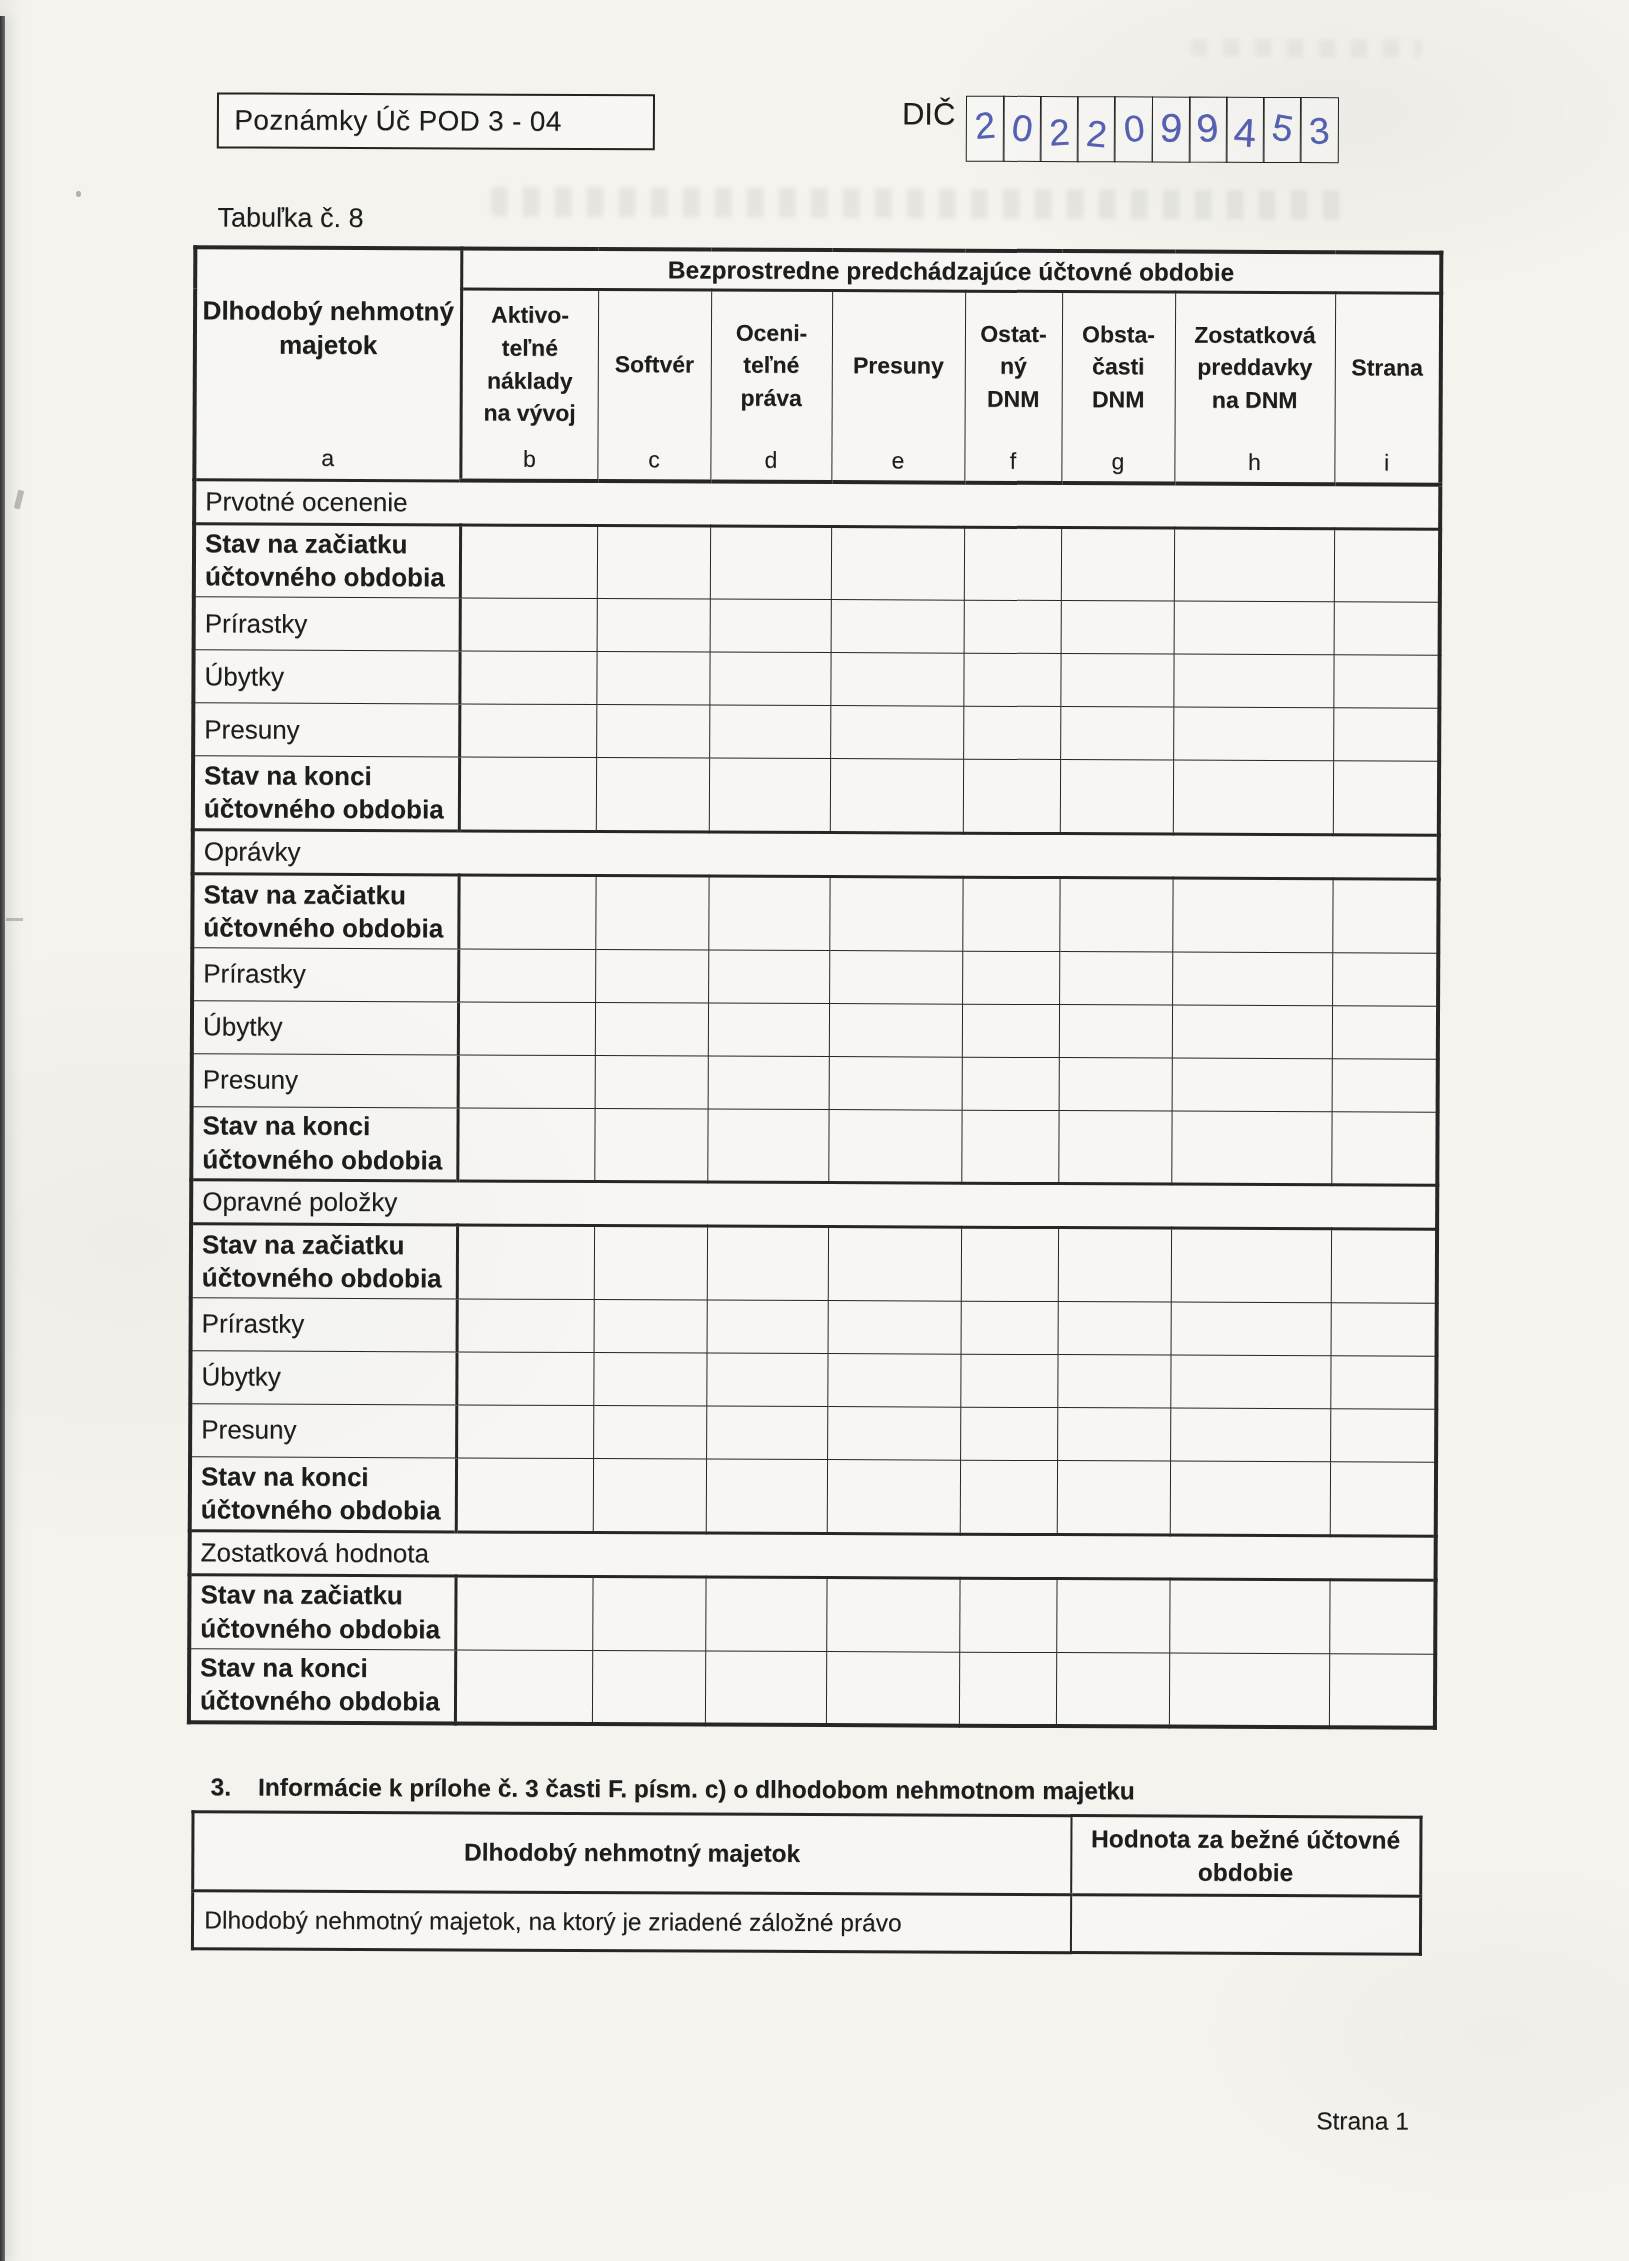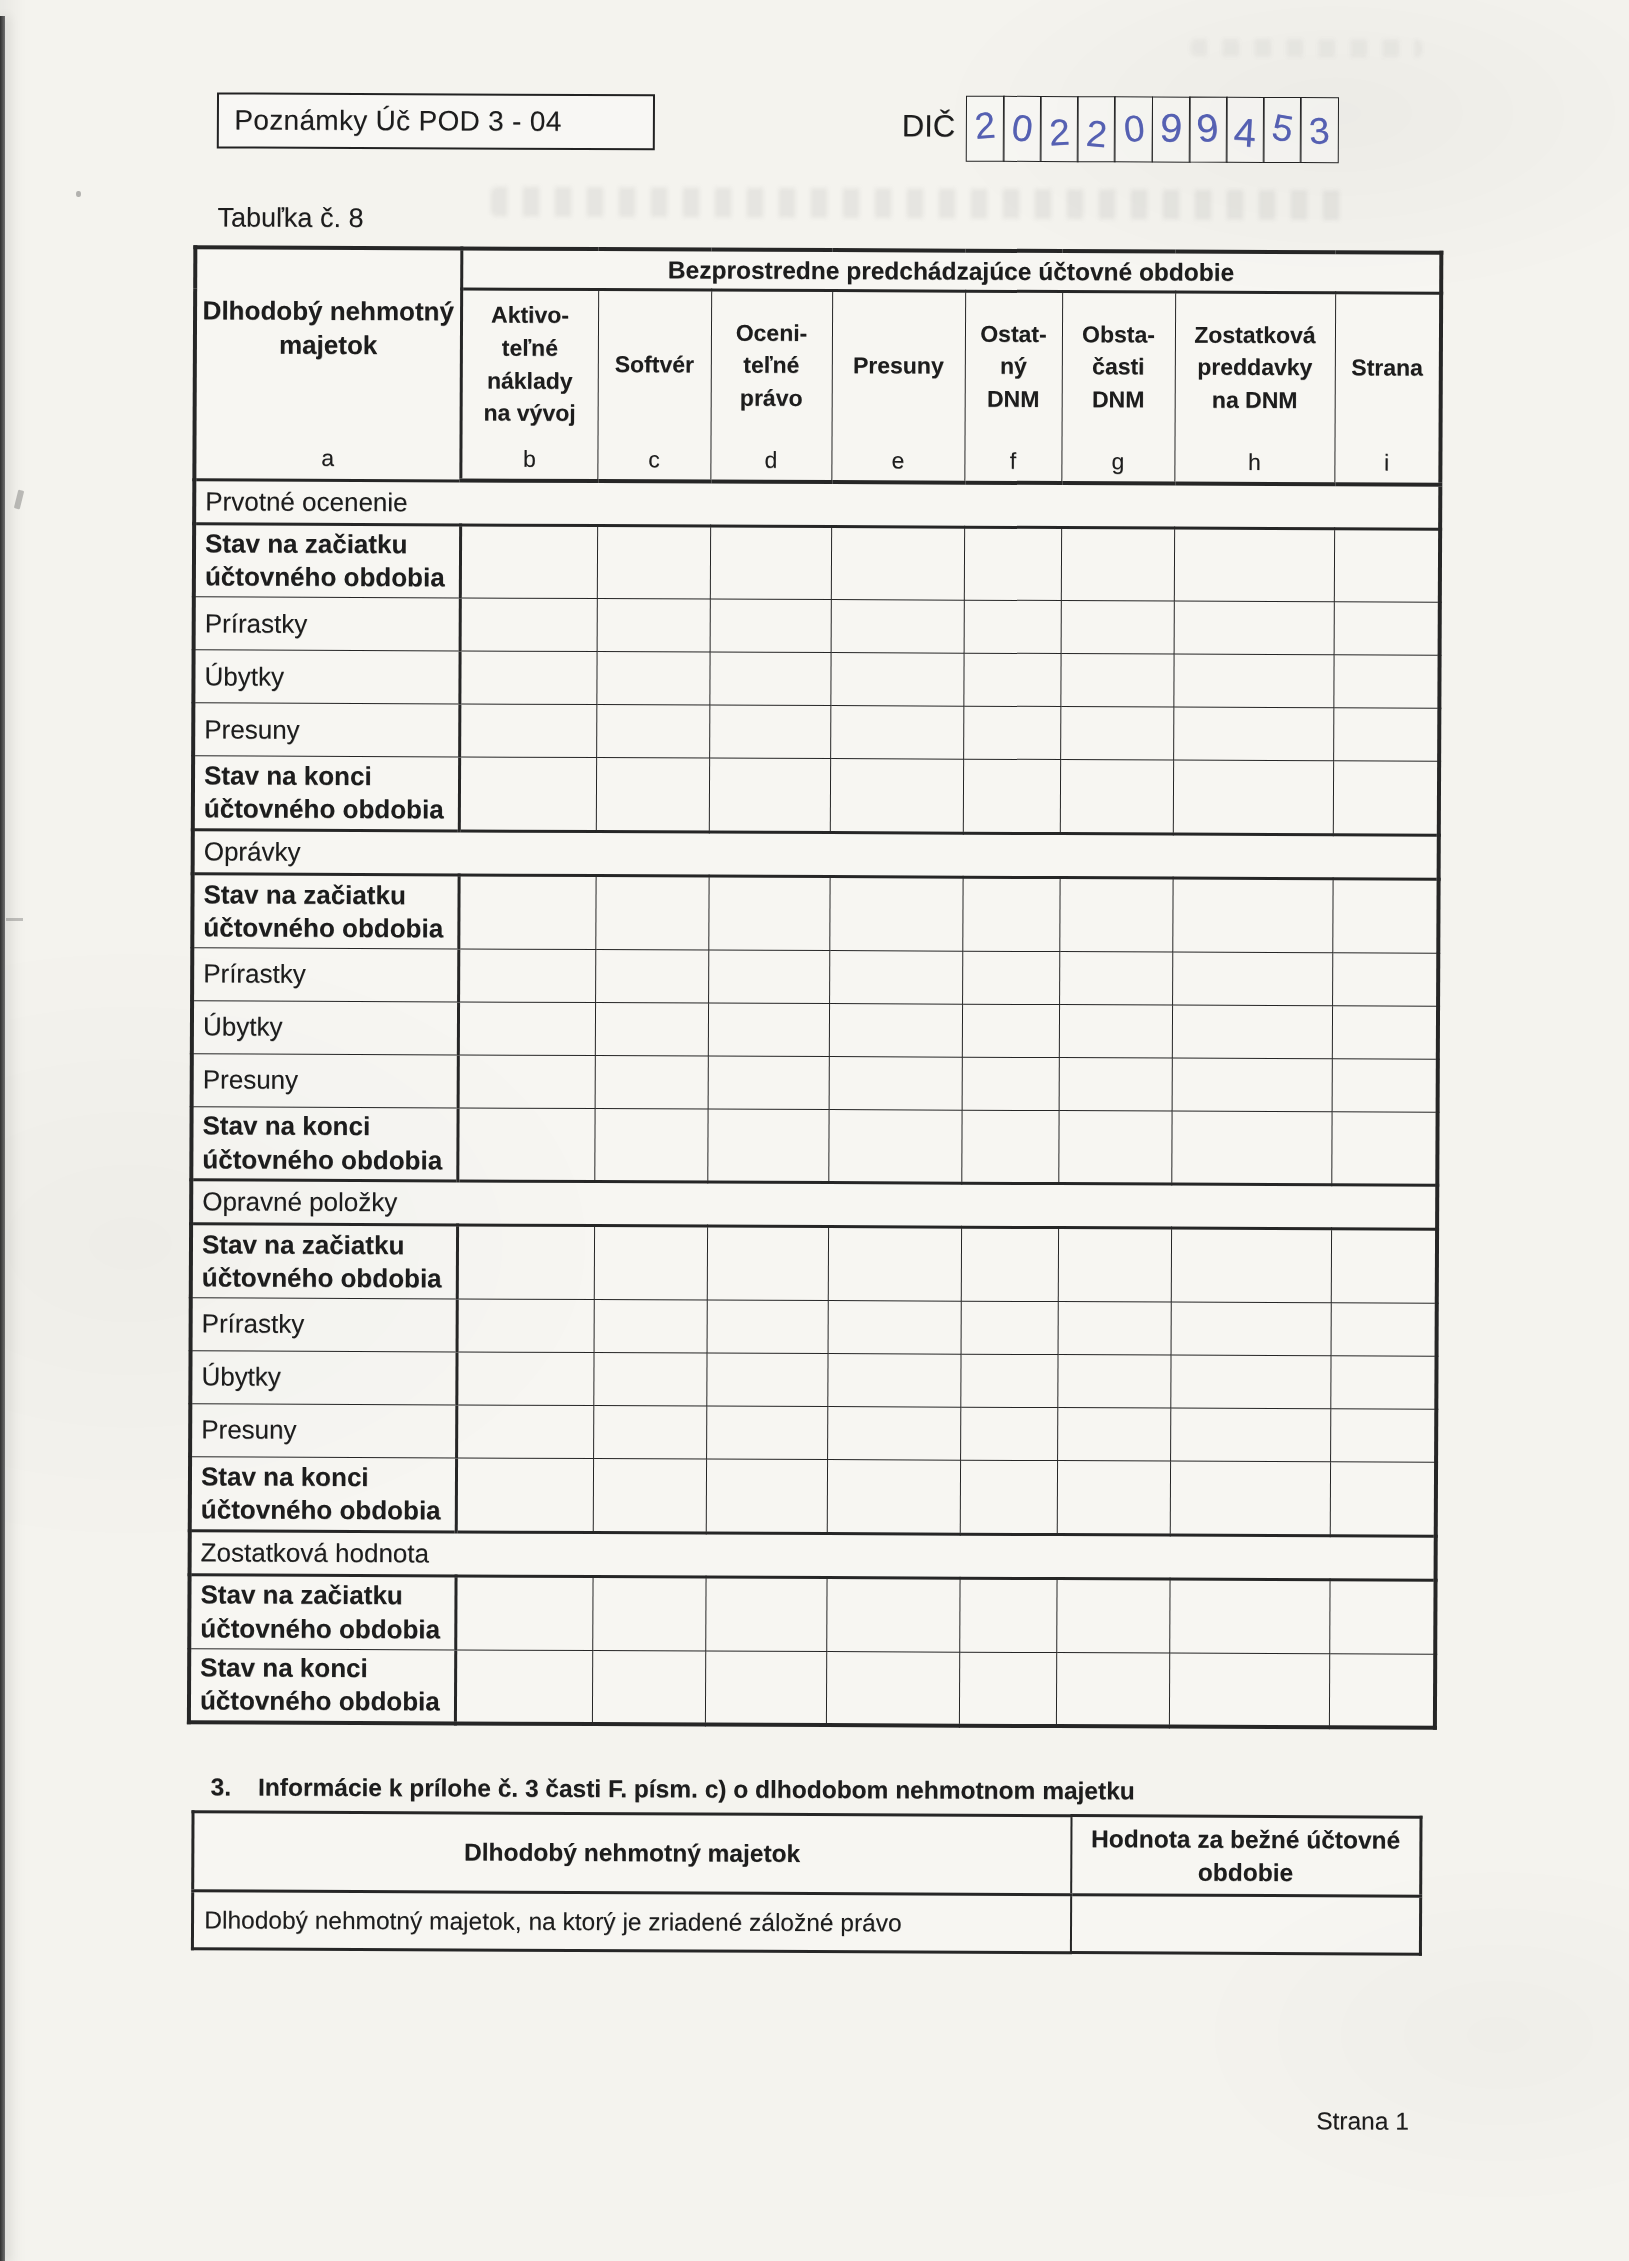--- a/index.html
+++ b/index.html
@@ -26,21 +26,21 @@
     background:repeating-linear-gradient(90deg, rgba(110,110,110,.10) 0 17px, rgba(110,110,110,0) 17px 32px);}
   .bleed1{left:487px;top:188px;width:858px;height:30px;}
   .bleed2{left:1186px;top:37px;width:232px;height:18px;opacity:.7;}
 
   .sheet{position:absolute;left:0;top:0;width:100%;height:100%;transform:rotate(0.25deg);transform-origin:50% 45%;}
 
   
   .form-code-box{position:absolute;left:213px;top:95px;width:418px;height:52px;
     border:2.6px solid #222;display:flex;align-items:center;padding-left:15.5px;
     font-size:28px;letter-spacing:0.3px;background:rgba(255,255,255,.35);}
-  .dic-label{position:absolute;left:898px;top:108px;font-size:31px;text-align:right;}
+  .dic-label{position:absolute;left:898px;top:96px;font-size:31px;text-align:right;}
   .dic-boxes{position:absolute;left:962px;top:95px;display:flex;}
   .dic-cell{width:37px;height:64px;border:1.9px solid #222;margin-left:-1.9px;
     display:flex;align-items:center;justify-content:center;background:rgba(255,255,255,.3);}
   .dic-cell:first-child{margin-left:0;}
   .dic-digit{font-size:37px;color:#5560b2;font-weight:400;
     text-shadow:0.3px 0.3px 0.3px rgba(80,90,180,.5);}
   .dic-cell:nth-child(1) .dic-digit{transform:rotate(-5deg) translateY(-2.6px);}
   .dic-cell:nth-child(2) .dic-digit{transform:rotate(7deg);}
   .dic-cell:nth-child(3) .dic-digit{transform:rotate(-3deg) translateY(3.9px);}
   .dic-cell:nth-child(4) .dic-digit{transform:rotate(5deg) translateY(5.2px);}
@@ -163,21 +163,21 @@
 na vývoj</span>
             <span class="col-letter">b</span>
           </th>
         <th>
             <span class="hdr-txt">Softvér</span>
             <span class="col-letter">c</span>
           </th>
         <th>
             <span class="hdr-txt">Oceni-
 teľné
-právo</span>
+práva</span>
             <span class="col-letter">d</span>
           </th>
         <th>
             <span class="hdr-txt">Presuny</span>
             <span class="col-letter">e</span>
           </th>
         <th>
             <span class="hdr-txt">Ostat-
 ný
 DNM</span>

